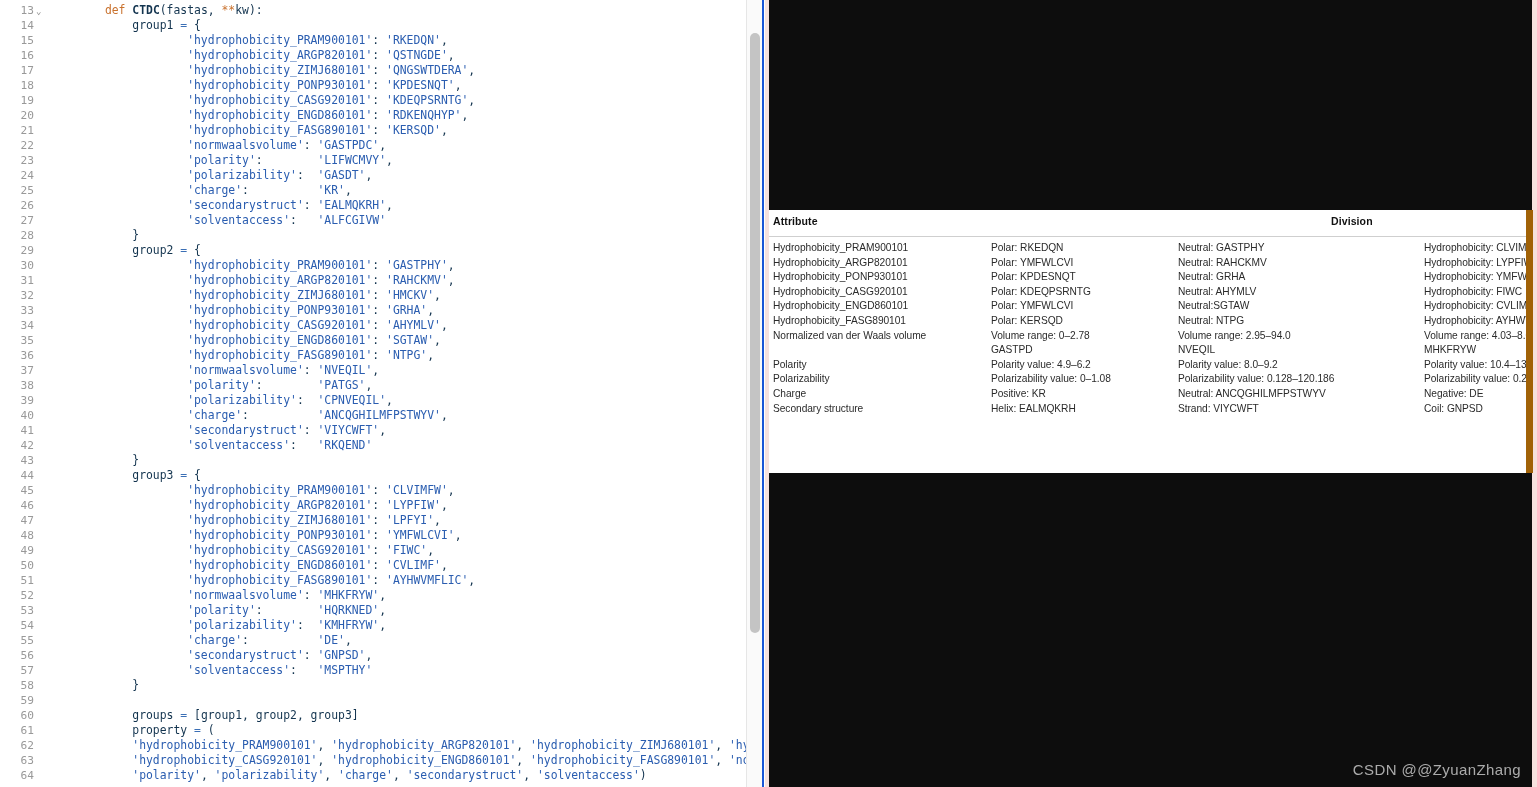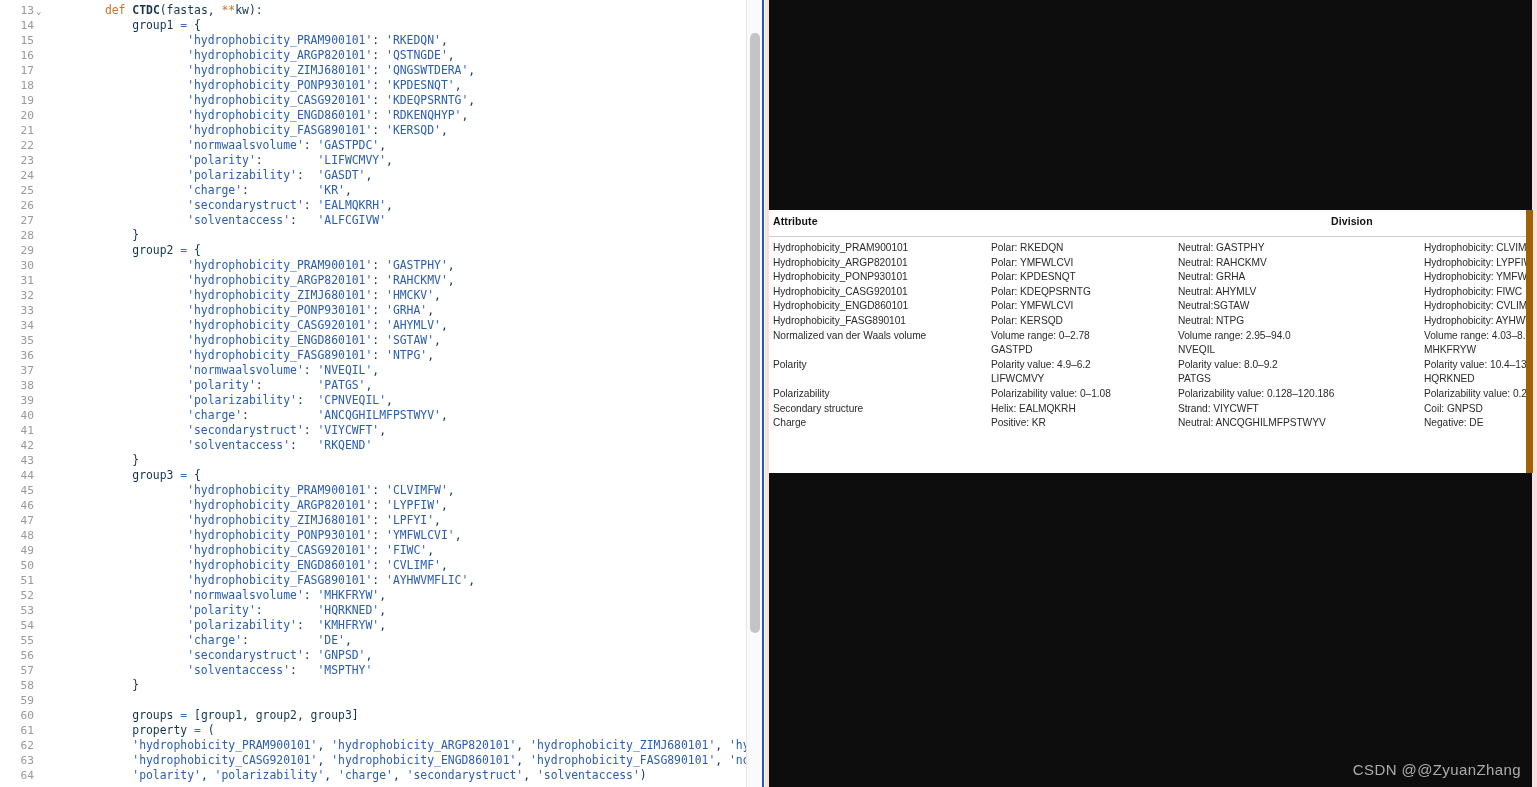--- a/index.html
+++ b/index.html
@@ -271,42 +271,36 @@
             <div class="cell c-d2">NVEQIL</div>
             <div class="cell c-d3">MHKFRYW</div>
           </div>
           <div class="row">
             <div class="cell c-attr">Polarity</div>
             <div class="cell c-d1">Polarity value: 4.9–6.2</div>
             <div class="cell c-d2">Polarity value: 8.0–9.2</div>
             <div class="cell c-d3">Polarity value: 10.4–13.0</div>
           </div>
           <div class="row">
-            <div class="cell c-attr"></div>
-            <div class="cell c-d1">LIFWCMVY</div>
-            <div class="cell c-d2">PATGS</div>
-            <div class="cell c-d3">HQRKNED</div>
-          </div>
-          <div class="row">
             <div class="cell c-attr">Polarizability</div>
             <div class="cell c-d1">Polarizability value: 0–1.08</div>
             <div class="cell c-d2">Polarizability value: 0.128–120.186</div>
             <div class="cell c-d3">Polarizability value: 0.219–0.409</div>
           </div>
           <div class="row">
+            <div class="cell c-attr">Charge</div>
+            <div class="cell c-d1">Positive: KR</div>
+            <div class="cell c-d2">Neutral: ANCQGHILMFPSTWYV</div>
+            <div class="cell c-d3">Negative: DE</div>
+          </div>
+          <div class="row">
             <div class="cell c-attr">Secondary structure</div>
             <div class="cell c-d1">Helix: EALMQKRH</div>
             <div class="cell c-d2">Strand: VIYCWFT</div>
             <div class="cell c-d3">Coil: GNPSD</div>
           </div>
-          <div class="row">
-            <div class="cell c-attr">Charge</div>
-            <div class="cell c-d1">Positive: KR</div>
-            <div class="cell c-d2">Neutral: ANCQGHILMFPSTWYV</div>
-            <div class="cell c-d3">Negative: DE</div>
-          </div>
         </div>
     </div>
   </div>
 
   <div class="watermark">CSDN @@ZyuanZhang</div>
 
 </div>
 
 </body></html>

